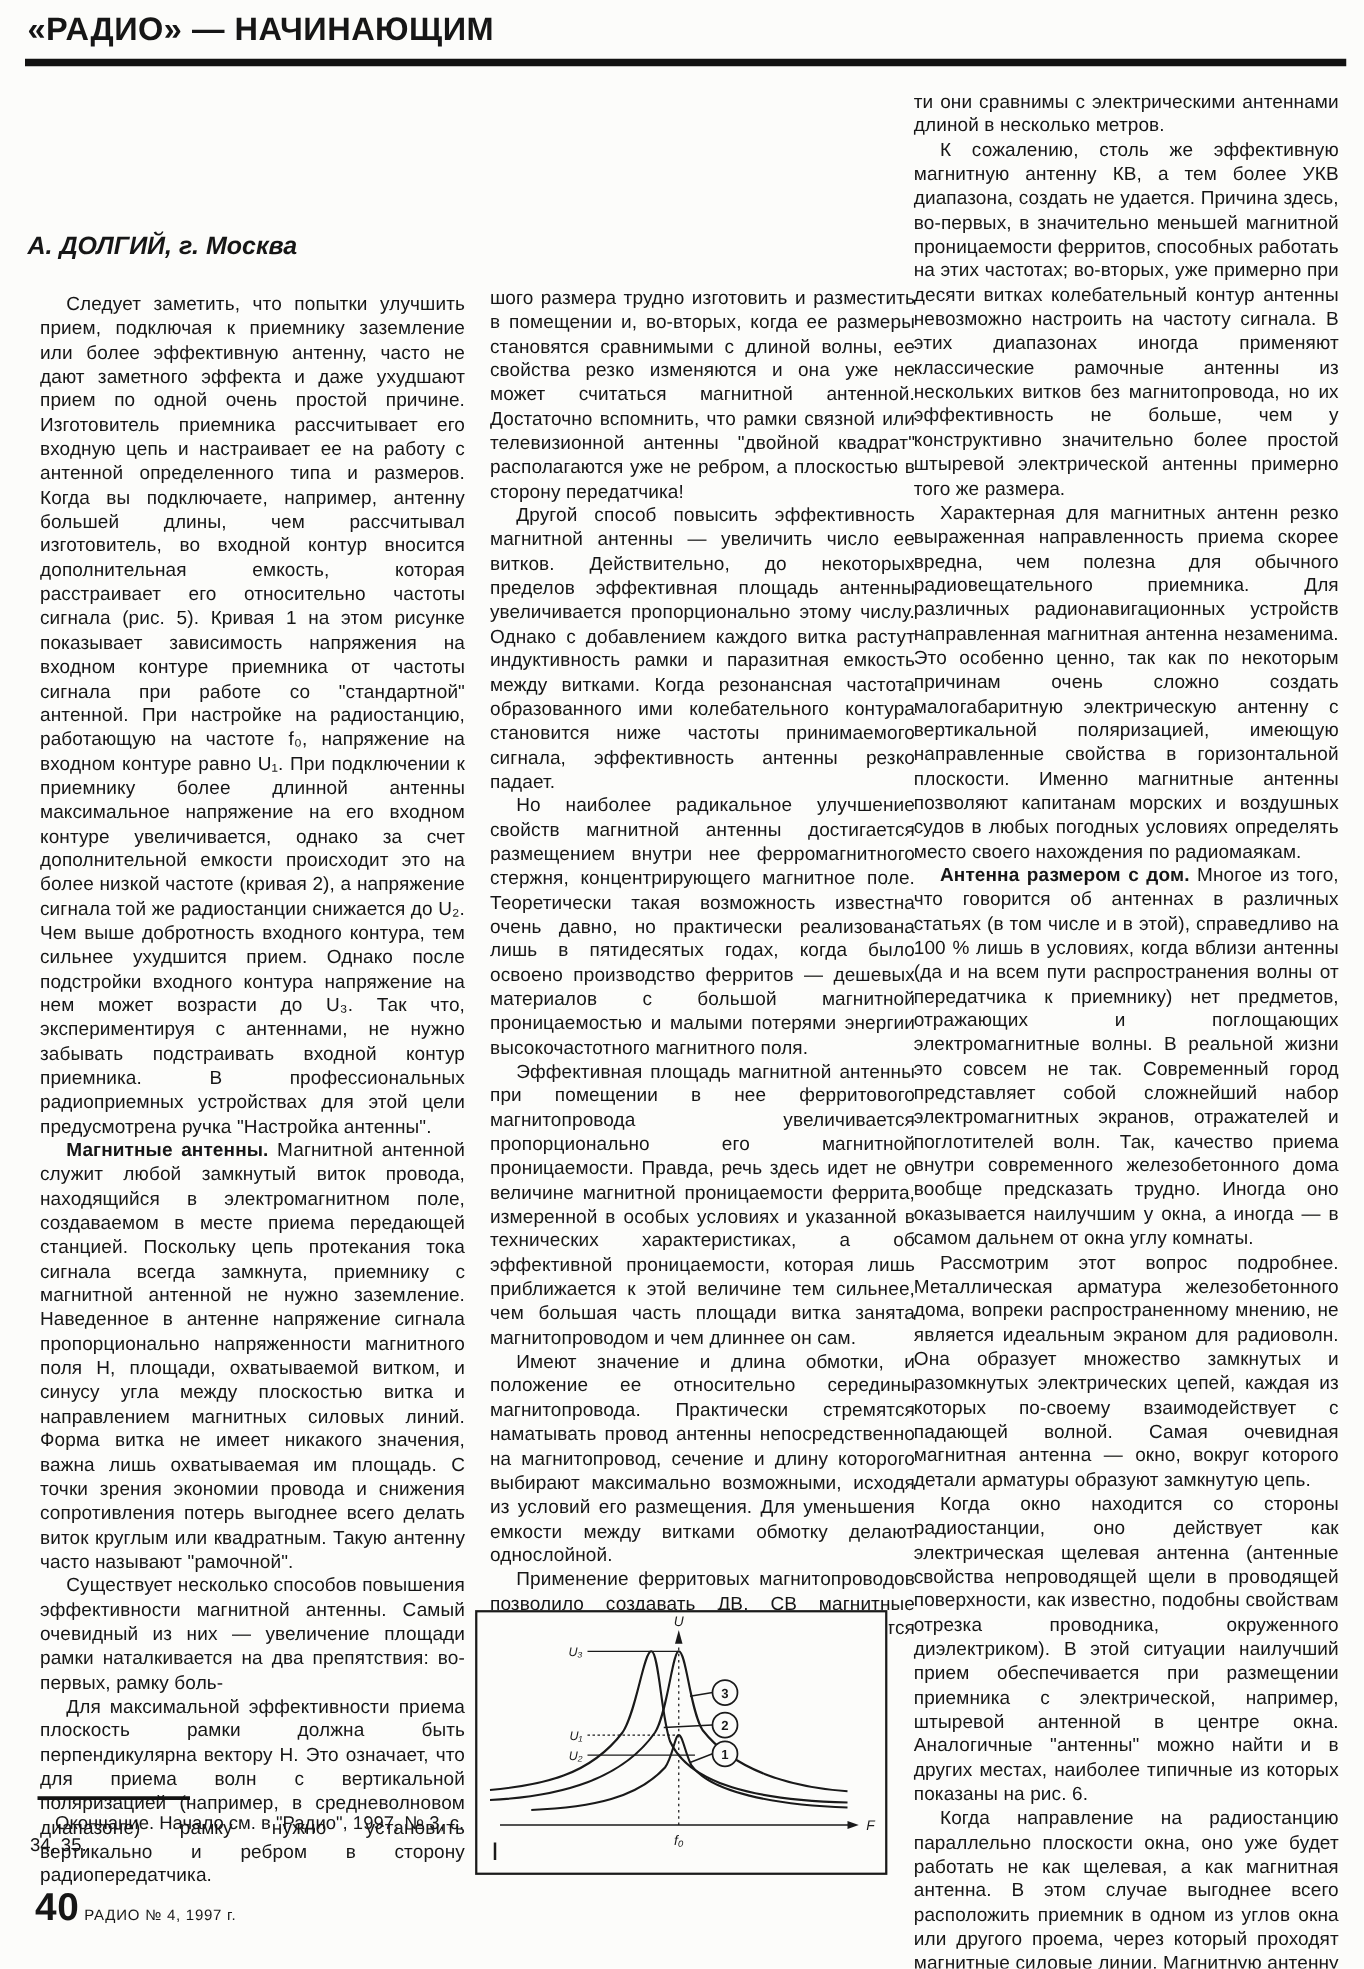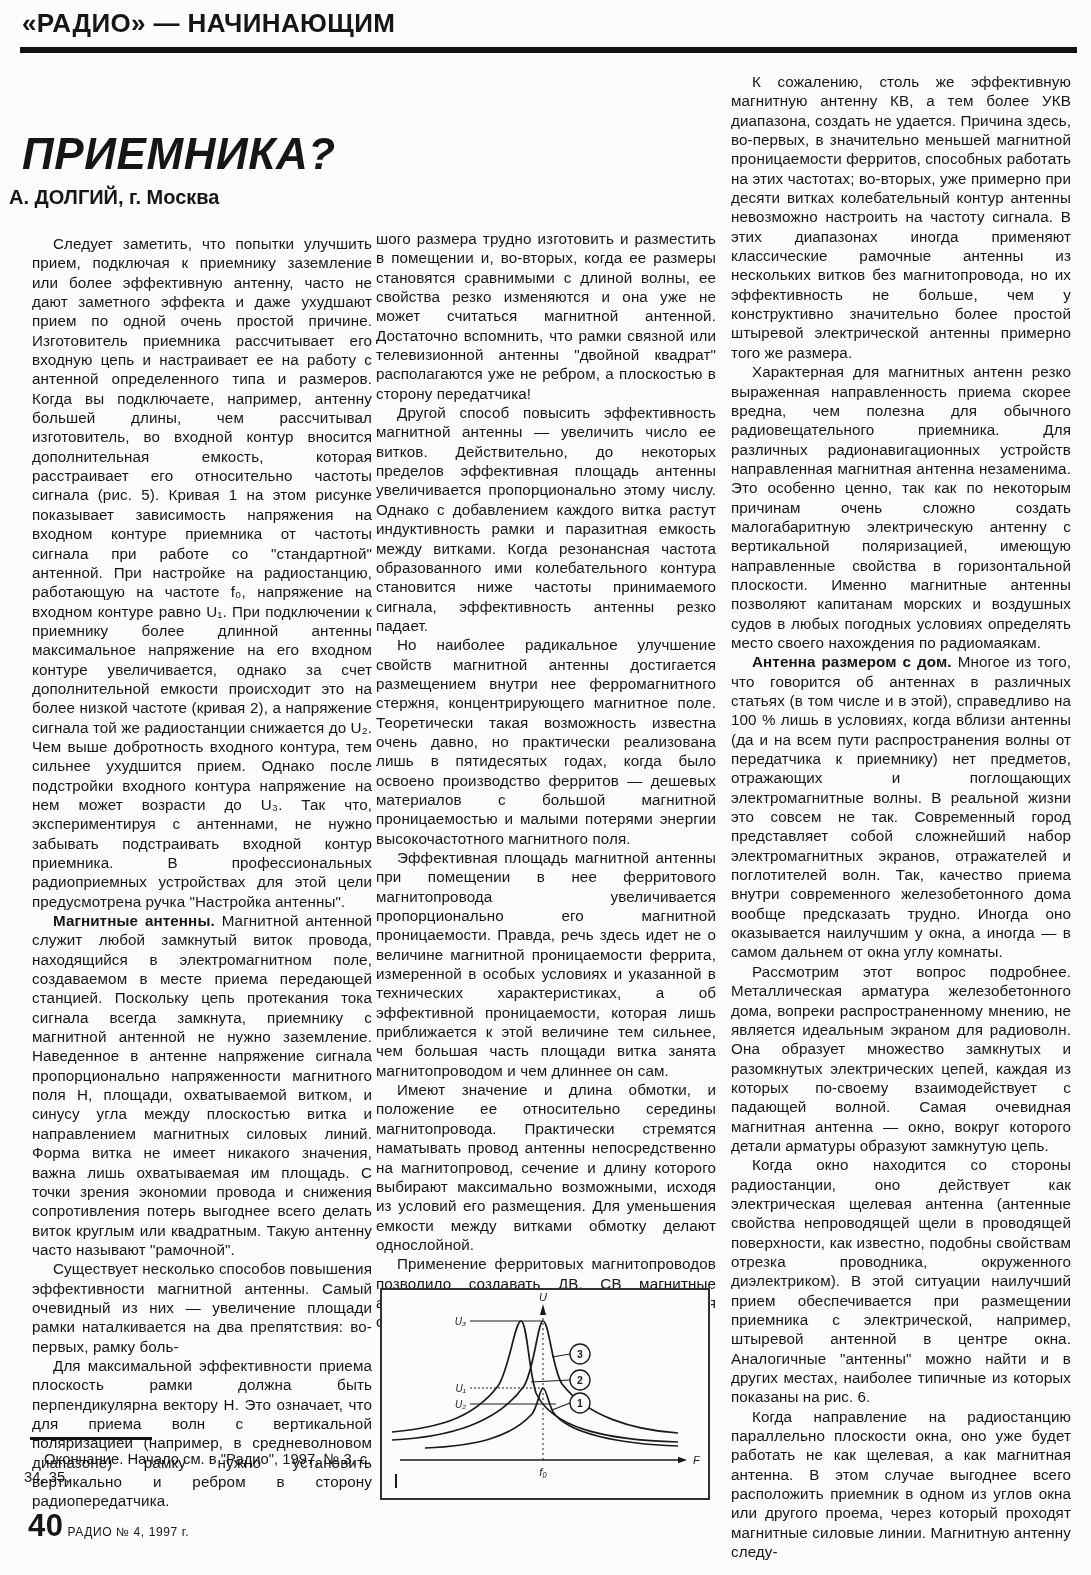--- a/index.html
+++ b/index.html
@@ -23,31 +23,31 @@
     position: absolute; left: 20px; top: 47px;
     width: 1057px; height: 6px; background: #121212;
   }
   .title {
     position: absolute; left: 22px; top: 68px; margin: 0;
     font-size: 44px; line-height: 57px;
     font-weight: bold; font-style: italic; letter-spacing: 0.6px;
     white-space: nowrap;
   }
   .author {
-    position: absolute; left: 9px; top: 186px;
-    font-size: 20px; font-weight: bold; 
+    position: absolute; left: 22px; top: 186px;
+    font-size: 20px; font-weight: bold; font-style: italic;
   }
   .col {
     position: absolute; width: 340px;
     font-size: 15.2px; line-height: 19.35px;
     text-align: justify; letter-spacing: 0.1px;
     hyphens: auto; -webkit-hyphens: auto;
   }
   .col-1 { left: 32px;  top: 234px; }
-  .col-2 { left: 376px; top: 229px; }
+  .col-2 { left: 392px; top: 229px; }
   .col-3 { left: 731px; top: 72px;  }
   .bp { margin: 0; text-indent: 21px; }
   .bp.noind { text-indent: 0; }
   .lead { font-weight: bold; }
 
   .figure {
     position: absolute; left: 380px; top: 1288px;
     width: 331px; height: 214px; background: #fcfcfa;
   }
   .figure svg { display: block; }
@@ -71,41 +71,42 @@
   .issue-label { font-size: 12px; margin-left: 4px; letter-spacing: 0.6px; }
 </style>
 </head>
 <body>
 
 <div class="page">
 
   <div class="rubric">«РАДИО» — НАЧИНАЮЩИМ</div>
   <div class="header-rule"></div>
 
-  <h1 class="title"><br><span>ПРИЕМНИКА?</span></h1>
+  <h1 class="title"><br></h1>
 
   <div class="author">А. ДОЛГИЙ, г. Москва</div>
 
   <div class="col col-1">
     <p class="bp"><span>Следует заметить, что попытки улучшить прием, подключая к приемнику заземление или более эффективную антенну, часто не дают заметного эффекта и даже ухудшают прием по одной очень простой причине. Изготовитель приемника рассчитывает его входную цепь и настраивает ее на работу с антенной определенного типа и размеров. Когда вы подключаете, например, антенну большей длины, чем рассчитывал изготовитель, во входной контур вносится дополнительная емкость, которая расстраивает его относительно частоты сигнала (рис. 5). Кривая 1 на этом рисунке показывает зависимость напряжения на входном контуре приемника от частоты сигнала при работе со "стандартной" антенной. При настройке на радиостанцию, работающую на частоте f₀, напряжение на входном контуре равно U₁. При подключении к приемнику более длинной антенны максимальное напряжение на его входном контуре увеличивается, однако за счет дополнительной емкости происходит это на более низкой частоте (кривая 2), а напряжение сигнала той же радиостанции снижается до U₂. Чем выше добротность входного контура, тем сильнее ухудшится прием. Однако после подстройки входного контура напряжение на нем может возрасти до U₃. Так что, экспериментируя с антеннами, не нужно забывать подстраивать входной контур приемника. В профессиональных радиоприемных устройствах для этой цели предусмотрена ручка "Настройка антенны".</span></p>
     <p class="bp"><b class="lead">Магнитные антенны. </b><span>Магнитной антенной служит любой замкнутый виток провода, находящийся в электромагнитном поле, создаваемом в месте приема передающей станцией. Поскольку цепь протекания тока сигнала всегда замкнута, приемнику с магнитной антенной не нужно заземление. Наведенное в антенне напряжение сигнала пропорционально напряженности магнитного поля Н, площади, охватываемой витком, и синусу угла между плоскостью витка и направлением магнитных силовых линий. Форма витка не имеет никакого значения, важна лишь охватываемая им площадь. С точки зрения экономии провода и снижения сопротивления потерь выгоднее всего делать виток круглым или квадратным. Такую антенну часто называют "рамочной".</span></p>
     <p class="bp"><span>Существует несколько способов повышения эффективности магнитной антенны. Самый очевидный из них — увеличение площади рамки наталкивается на два препятствия: во-первых, рамку боль-</span></p>
     <p class="bp"><span>Для максимальной эффективности приема плоскость рамки должна быть перпендикулярна вектору Н. Это означает, что для приема волн с вертикальной поляризацией (например, в средневолновом диапазоне) рамку нужно установить вертикально и ребром в сторону радиопередатчика.</span></p>
   </div>
 
   <div class="col col-2">
     <p class="bp noind"><span>шого размера трудно изготовить и разместить в помещении и, во-вторых, когда ее размеры становятся сравнимыми с длиной волны, ее свойства резко изменяются и она уже не может считаться магнитной антенной. Достаточно вспомнить, что рамки связной или телевизионной антенны "двойной квадрат" располагаются уже не ребром, а плоскостью в сторону передатчика!</span></p>
     <p class="bp"><span>Другой способ повысить эффективность магнитной антенны — увеличить число ее витков. Действительно, до некоторых пределов эффективная площадь антенны увеличивается пропорционально этому числу. Однако с добавлением каждого витка растут индуктивность рамки и паразитная емкость между витками. Когда резонансная частота образованного ими колебательного контура становится ниже частоты принимаемого сигнала, эффективность антенны резко падает.</span></p>
     <p class="bp"><span>Но наиболее радикальное улучшение свойств магнитной антенны достигается размещением внутри нее ферромагнитного стержня, концентрирующего магнитное поле. Теоретически такая возможность известна очень давно, но практически реализована лишь в пятидесятых годах, когда было освоено производство ферритов — дешевых материалов с большой магнитной проницаемостью и малыми потерями энергии высокочастотного магнитного поля.</span></p>
     <p class="bp"><span>Эффективная площадь магнитной антенны при помещении в нее ферритового магнитопровода увеличивается пропорционально его магнитной проницаемости. Правда, речь здесь идет не о величине магнитной проницаемости феррита, измеренной в особых условиях и указанной в технических характеристиках, а об эффективной проницаемости, которая лишь приближается к этой величине тем сильнее, чем большая часть площади витка занята магнитопроводом и чем длиннее он сам.</span></p>
     <p class="bp"><span>Имеют значение и длина обмотки, и положение ее относительно середины магнитопровода. Практически стремятся наматывать провод антенны непосредственно на магнитопровод, сечение и длину которого выбирают максимально возможными, исходя из условий его размещения. Для уменьшения емкости между витками обмотку делают однослойной.</span></p>
     <p class="bp"><span>Применение ферритовых магнитопроводов позволило создавать ДВ, СВ магнитные антенны, размеры которых измеряются сантиметрами. По эффективнос-</span></p>
   </div>
 
   <div class="col col-3">
+    <p class="bp noind"><span>ти они сравнимы с электрическими антеннами длиной в несколько метров.</span></p>
     <p class="bp"><span>К сожалению, столь же эффективную магнитную антенну КВ, а тем более УКВ диапазона, создать не удается. Причина здесь, во-первых, в значительно меньшей магнитной проницаемости ферритов, способных работать на этих частотах; во-вторых, уже примерно при десяти витках колебательный контур антенны невозможно настроить на частоту сигнала. В этих диапазонах иногда применяют классические рамочные антенны из нескольких витков без магнитопровода, но их эффективность не больше, чем у конструктивно значительно более простой штыревой электрической антенны примерно того же размера.</span></p>
     <p class="bp"><span>Характерная для магнитных антенн резко выраженная направленность приема скорее вредна, чем полезна для обычного радиовещательного приемника. Для различных радионавигационных устройств направленная магнитная антенна незаменима. Это особенно ценно, так как по некоторым причинам очень сложно создать малогабаритную электрическую антенну с вертикальной поляризацией, имеющую направленные свойства в горизонтальной плоскости. Именно магнитные антенны позволяют капитанам морских и воздушных судов в любых погодных условиях определять место своего нахождения по радиомаякам.</span></p>
     <p class="bp"><b class="lead">Антенна размером с дом. </b><span>Многое из того, что говорится об антеннах в различных статьях (в том числе и в этой), справедливо на 100 % лишь в условиях, когда вблизи антенны (да и на всем пути распространения волны от передатчика к приемнику) нет предметов, отражающих и поглощающих электромагнитные волны. В реальной жизни это совсем не так. Современный город представляет собой сложнейший набор электромагнитных экранов, отражателей и поглотителей волн. Так, качество приема внутри современного железобетонного дома вообще предсказать трудно. Иногда оно оказывается наилучшим у окна, а иногда — в самом дальнем от окна углу комнаты.</span></p>
     <p class="bp"><span>Рассмотрим этот вопрос подробнее. Металлическая арматура железобетонного дома, вопреки распространенному мнению, не является идеальным экраном для радиоволн. Она образует множество замкнутых и разомкнутых электрических цепей, каждая из которых по-своему взаимодействует с падающей волной. Самая очевидная магнитная антенна — окно, вокруг которого детали арматуры образуют замкнутую цепь.</span></p>
     <p class="bp"><span>Когда окно находится со стороны радиостанции, оно действует как электрическая щелевая антенна (антенные свойства непроводящей щели в проводящей поверхности, как известно, подобны свойствам отрезка проводника, окруженного диэлектриком). В этой ситуации наилучший прием обеспечивается при размещении приемника с электрической, например, штыревой антенной в центре окна. Аналогичные "антенны" можно найти и в других местах, наиболее типичные из которых показаны на рис. 6.</span></p>
     <p class="bp"><span>Когда направление на радиостанцию параллельно плоскости окна, оно уже будет работать не как щелевая, а как магнитная антенна. В этом случае выгоднее всего расположить приемник в одном из углов окна или другого проема, через который проходят магнитные силовые линии. Магнитную антенну следу-</span></p>
   </div>
 
   <div class="figure">
     <svg width="331" height="214" viewBox="0 0 331 214" xmlns="http://www.w3.org/2000/svg">

